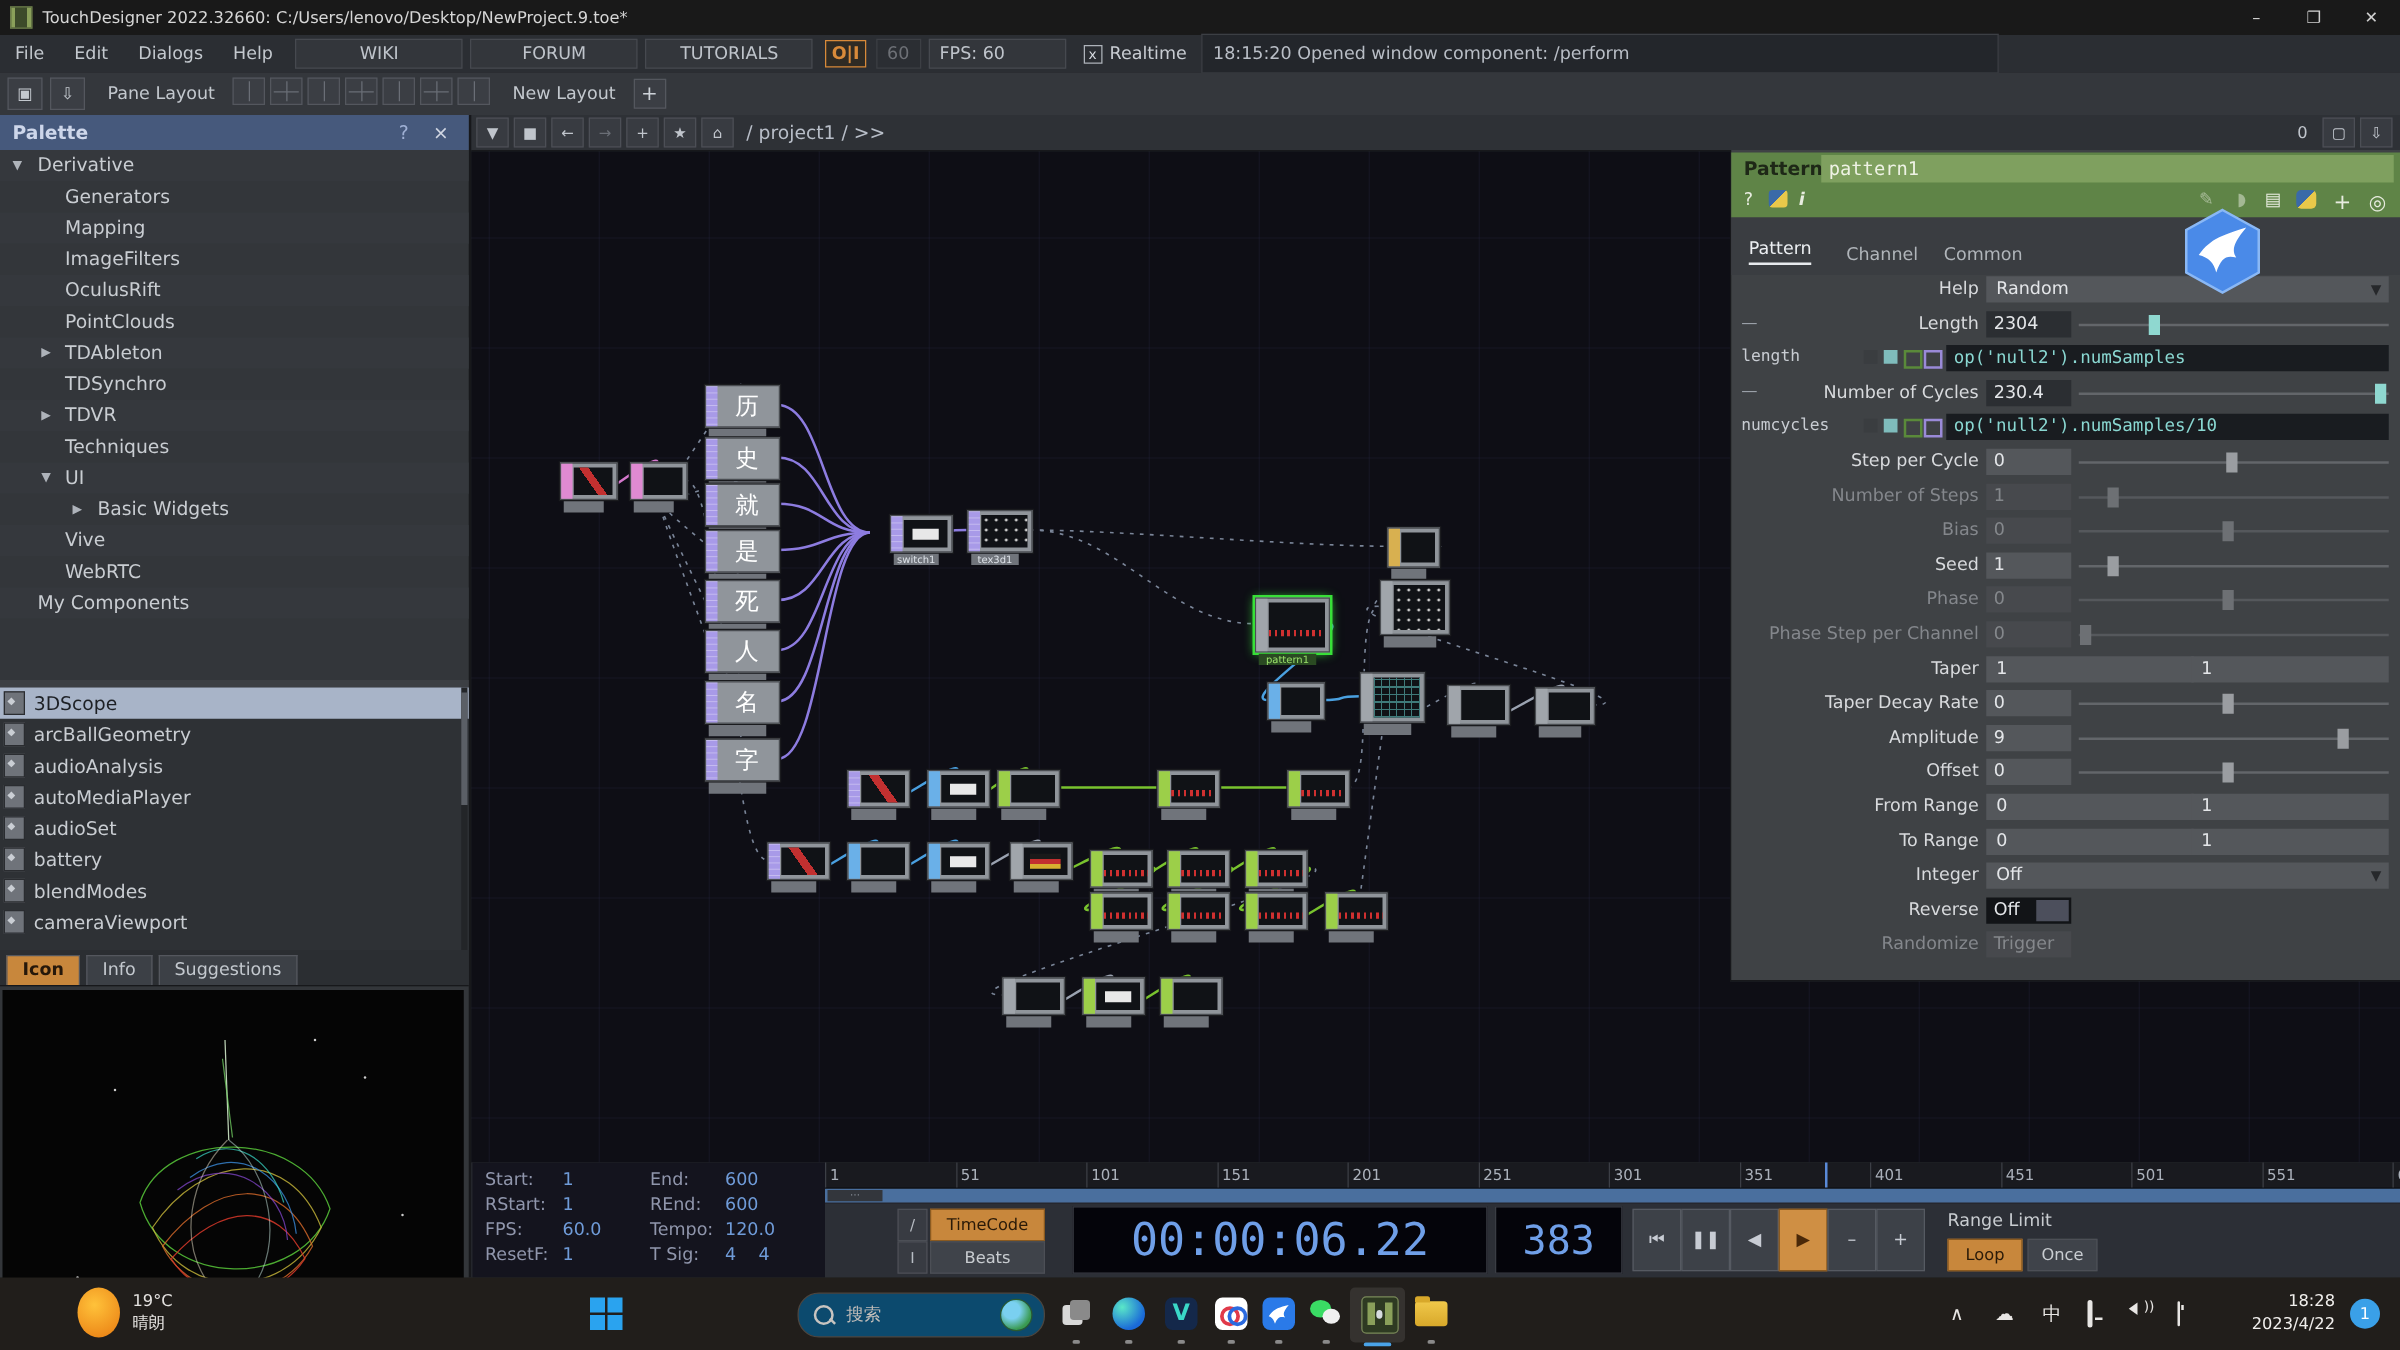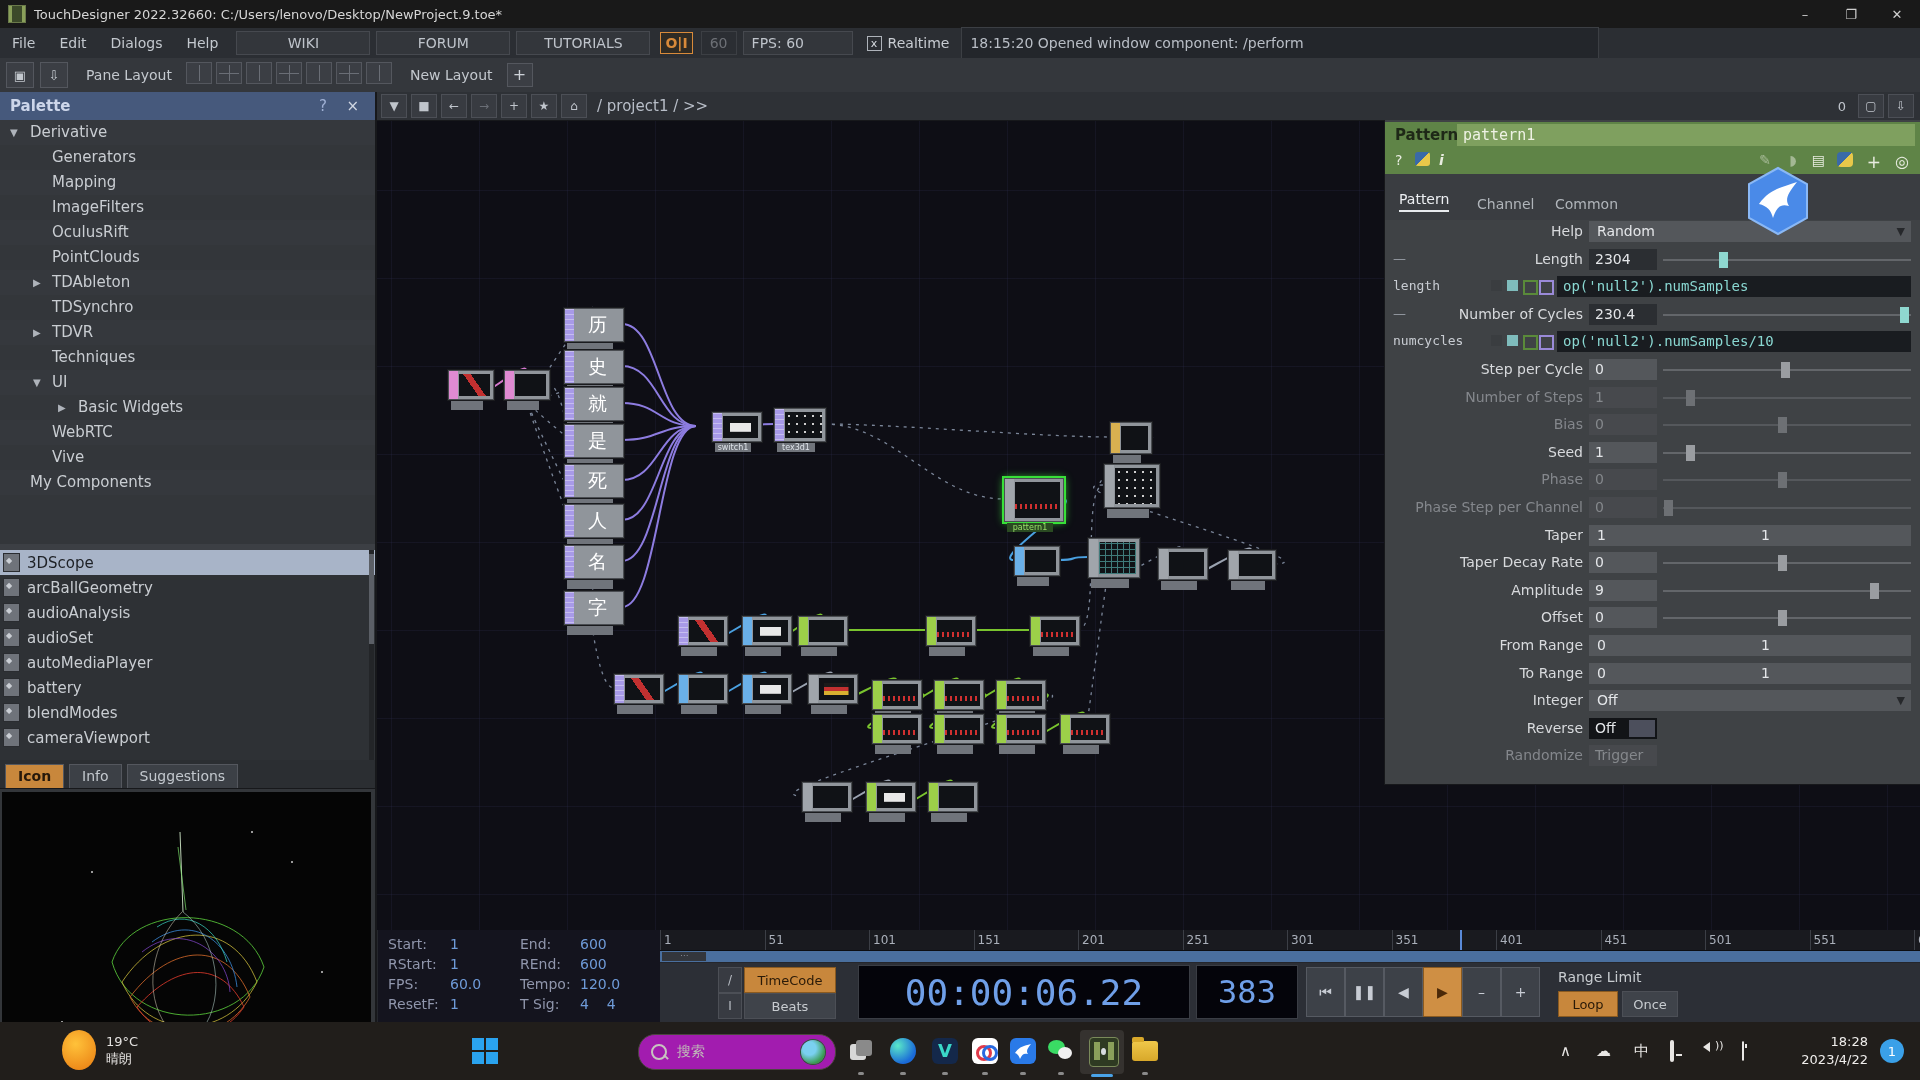--- a/index.html
+++ b/index.html
@@ -136,21 +136,21 @@
   #loopbtn{position:absolute;left:898px;top:28px;width:58px;height:24px;background:#c8873c;color:#2a1a08;font-size:13px;display:flex;align-items:center;justify-content:center;border:1px solid #8a5a20;}
   #oncebtn{position:absolute;left:962px;top:28px;width:54px;height:24px;background:#3f434a;color:#c8ccd0;font-size:13px;display:flex;align-items:center;justify-content:center;border:1px solid #4c4f56;}
   
   #taskbar{left:0;top:1022px;width:1920px;height:58px;background:#211e1b;}
   #weather{position:absolute;left:62px;top:8px;display:flex;align-items:center;}
   #sun{width:34px;height:40px;border-radius:50%;background:radial-gradient(circle at 40% 35%,#ffc23a,#e87a10);}
   #wtext{margin-left:10px;font-size:13px;color:#e4e2e0;line-height:17px;}
   #startbtn{position:absolute;left:472px;top:16px;width:26px;height:26px;background:
      linear-gradient(#2aa3ef,#2aa3ef);display:grid;grid-template-columns:12px 12px;grid-template-rows:12px 12px;gap:2px;background:none;}
   #startbtn div{background:#2aa3ef;}
-  #searchpill{position:absolute;left:638px;top:12px;width:196px;height:34px;background:#a21caf;border:1px solid #4c4640;border-radius:17px;display:flex;align-items:center;}
+  #searchpill{position:absolute;left:638px;top:12px;width:196px;height:34px;background:#0c4a6e;border:1px solid #4c4640;border-radius:17px;display:flex;align-items:center;}
   #mag{width:12px;height:12px;border:2px solid #c8c4c0;border-radius:50%;margin-left:12px;position:relative;}
   #mag::after{content:"";position:absolute;left:10px;top:10px;width:6px;height:2px;background:#c8c4c0;transform:rotate(45deg);}
   #searchtext{margin-left:10px;font-size:14px;color:#c0bcb8;}
   #doodle{position:absolute;right:10px;width:24px;height:24px;border-radius:50%;background:radial-gradient(circle at 35% 35%,#7ad0f0 30%,#3a9a50 70%);box-shadow:-6px -2px 0 -8px #fff,0 0 0 1px #2a5a30;}
   .tb-icon{position:absolute;top:14px;width:30px;height:30px;}
   .tb-dot{position:absolute;top:50px;width:6px;height:3px;border-radius:2px;background:#8a8a8a;}
   #td-active-box{position:absolute;left:1080px;top:8px;width:44px;height:44px;background:#35322f;border-radius:4px;}
   #td-underline{position:absolute;left:1091px;top:52px;width:22px;height:3px;border-radius:2px;background:#4aa3e8;}
   #tray{position:absolute;right:0;top:0;height:58px;}
   .trayicon{position:absolute;top:20px;font-size:15px;color:#e8e6e4;}
@@ -216,45 +216,45 @@
         <div class="trow"><span style="margin-left: 52px;">Mapping</span></div>
         <div class="trow"><span style="margin-left: 52px;">ImageFilters</span></div>
         <div class="trow"><span style="margin-left: 52px;">OculusRift</span></div>
         <div class="trow"><span style="margin-left: 52px;">PointClouds</span></div>
         <div class="trow"><span class="arr" style="left: 33px;">▶</span><span style="margin-left: 52px;">TDAbleton</span></div>
         <div class="trow"><span style="margin-left: 52px;">TDSynchro</span></div>
         <div class="trow"><span class="arr" style="left: 33px;">▶</span><span style="margin-left: 52px;">TDVR</span></div>
         <div class="trow"><span style="margin-left: 52px;">Techniques</span></div>
         <div class="trow"><span class="arr" style="left: 33px;">▼</span><span style="margin-left: 52px;">UI</span></div>
         <div class="trow"><span class="arr" style="left: 58px;">▶</span><span style="margin-left: 78px;">Basic Widgets</span></div>
+        <div class="trow"><span style="margin-left: 52px;">Vive</span></div>
         <div class="trow"><span style="margin-left: 52px;">WebRTC</span></div>
-        <div class="trow"><span style="margin-left: 52px;">Vive</span></div>
         <div class="trow"><span style="margin-left: 30px;">My Components</span></div>
       </div>
     <div id="plist">
 
     <div class="lrow sel">
           <span class="cicon"></span>
           <span>3DScope</span>
         </div>
         <div class="lrow">
           <span class="cicon"></span>
           <span>arcBallGeometry</span>
         </div>
         <div class="lrow">
           <span class="cicon"></span>
           <span>audioAnalysis</span>
         </div>
         <div class="lrow">
           <span class="cicon"></span>
-          <span>audioSet</span>
+          <span>autoMediaPlayer</span>
         </div>
         <div class="lrow">
           <span class="cicon"></span>
-          <span>autoMediaPlayer</span>
+          <span>audioSet</span>
         </div>
         <div class="lrow">
           <span class="cicon"></span>
           <span>battery</span>
         </div>
         <div class="lrow">
           <span class="cicon"></span>
           <span>blendModes</span>
         </div>
         <div class="lrow">

